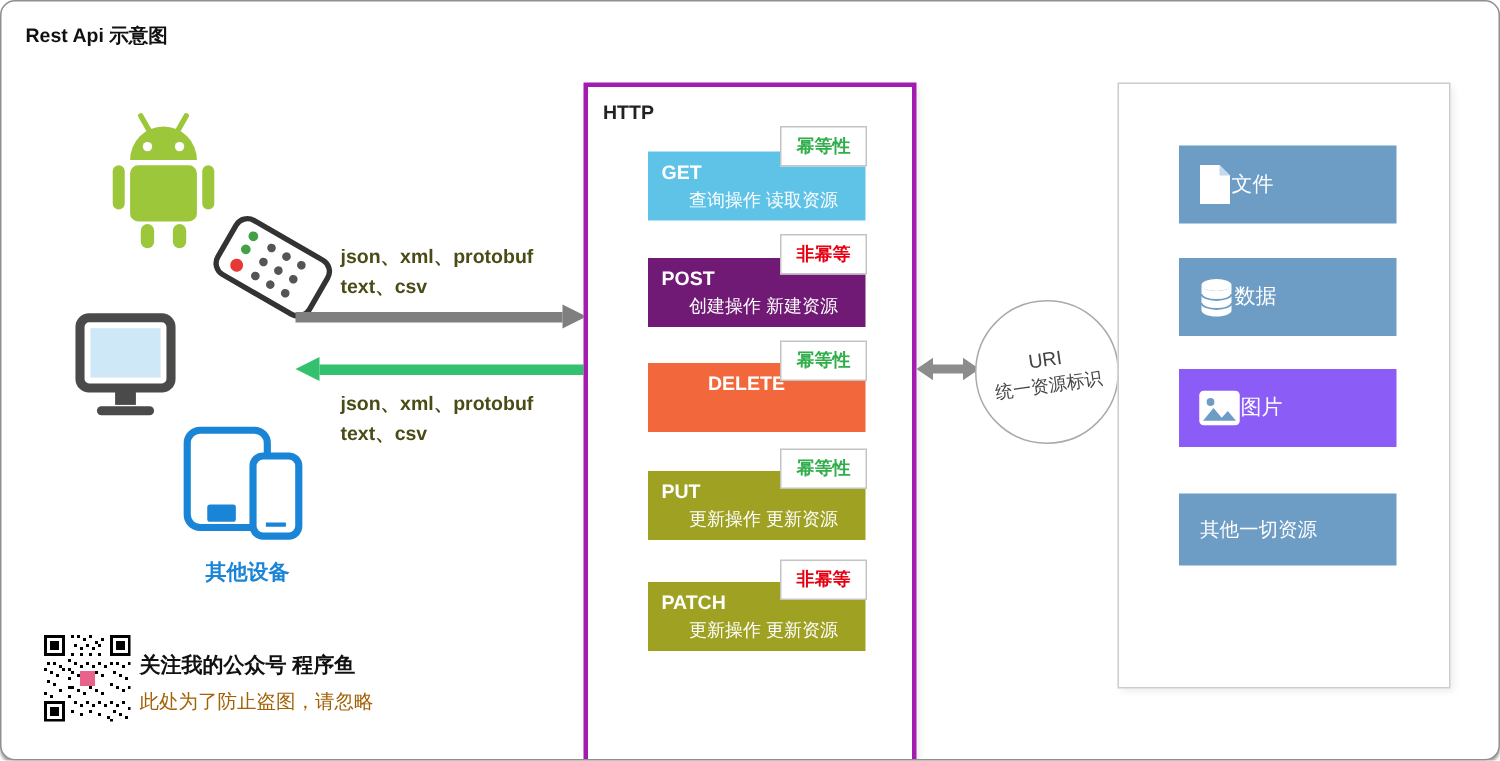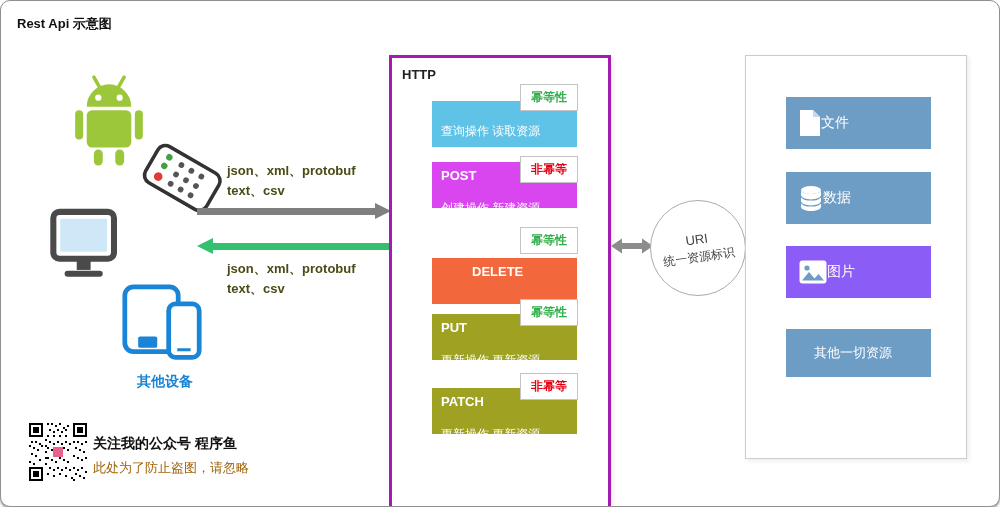--- a/index.html
+++ b/index.html
@@ -31,21 +31,21 @@
               color:#4b4b17; line-height:20px; }
   .fmt-text.req { top:160px; }
   .fmt-text.res { top:258px; }
 
   
   .http-box { position:absolute; left:388px; top:54px; width:222px; height:472px;
               background:#fff; border:3px solid #a21caf; box-shadow:2px 2px 5px rgba(0,0,0,.08); }
   .http-title { position:absolute; left:10px; top:9px; font-size:13px; font-weight:bold; color:#222; }
   .m-block { position:absolute; left:40px; width:145px; height:46px; color:#fff; padding:6px 0 0 9px; z-index:1; }
   .m-name { font-size:13px; font-weight:bold; line-height:16px; }
-  .m-desc { font-size:12px; line-height:16px; margin-top:16px; white-space:nowrap; }
+  .m-desc { font-size:12px; line-height:16px; margin-top:2px; white-space:nowrap;text-align:center; }
   .m-badge { position:absolute; left:128px; z-index:2; background:#fff; border:1px solid #c4c4c4;
              font-size:12px; font-weight:bold; padding:4px 10px; white-space:nowrap; }
   .m-badge[data-variant="green"] { color:#2fae49; }
   .m-badge[data-variant="red"]   { color:#e60012; }
 
   
   .uri-arrow  { position:absolute; left:610px; top:236px; }
   .uri-circle { position:absolute; left:649px; top:199px; width:96px; height:96px; border-radius:50%;
                 border:1px solid #aaa; background:#fff; display:flex; align-items:center; justify-content:center; }
   .uri-inner { text-align:center; transform:rotate(-8deg); color:#444; }
@@ -53,21 +53,21 @@
   .uri-line2 { font-size:12px; line-height:17px; white-space:nowrap; }
 
   
   .res-box { position:absolute; left:744px; top:54px; width:222px; height:404px;
              background:#fff; border:1px solid #ccc; box-shadow:2px 2px 5px rgba(0,0,0,.08); }
   .r-block { position:absolute; left:40px; width:145px; height:52px; color:#fff;
              display:flex; align-items:center; }
   .r-icon { margin-left:13px; display:flex; align-items:center; }
   .r-label { font-size:14px; }
   .r-block.no-icon { height:48px; }
-  .r-block.no-icon .r-label { margin-left:28px; font-size:13px; }
+  .r-block.no-icon .r-label { margin-left:14px; font-size:13px; }
 
   
   .qr { position:absolute; left:28px; top:422px; }
   .footer-line1 { position:absolute; left:92px; top:434px; font-size:14px; font-weight:bold; color:#111; }
   .footer-line2 { position:absolute; left:92px; top:458px; font-size:13px; color:#a16207; }
 </style>
 </head>
 <body>
 
 <div class="canvas">
@@ -147,31 +147,32 @@
   <div class="fmt-text res">
     <div>json、xml、protobuf</div>
     <div>text、csv</div>
   </div>
 
   <div class="http-box">
     <div class="http-title">HTTP</div>
 
     <div class="m-badge" style="top:26px" data-variant="green">幂等性</div>
     <div class="m-block" style="top: 43px; background: rgb(95, 195, 232);">
+      <div class="m-name">GET</div>
       <div class="m-desc">查询操作 读取资源</div>
     </div>
 
     <div class="m-badge" style="top:98px" data-variant="red">非幂等</div>
-    <div class="m-block" style="top: 104px; background: #d946ef;">
+    <div class="m-block" style="top: 114px; background: #701a75;">
       <div class="m-name">POST</div>
       <div class="m-desc">创建操作 新建资源</div>
     </div>
 
     <div class="m-badge" style="top:169px" data-variant="green">幂等性</div>
-    <div class="m-block" style="top: 200px; background: rgb(242, 104, 60); padding-left: 40px;">
+    <div class="m-block" style="top: 184px; background: rgb(242, 104, 60); padding-left: 40px;">
       <div class="m-name">DELETE</div>
     </div>
 
     <div class="m-badge" style="top:241px" data-variant="green">幂等性</div>
     <div class="m-block" style="top: 256px; background: rgb(159, 161, 35);">
       <div class="m-name">PUT</div>
       <div class="m-desc">更新操作 更新资源</div>
     </div>
 
     <div class="m-badge" style="top:315px" data-variant="red">非幂等</div>

